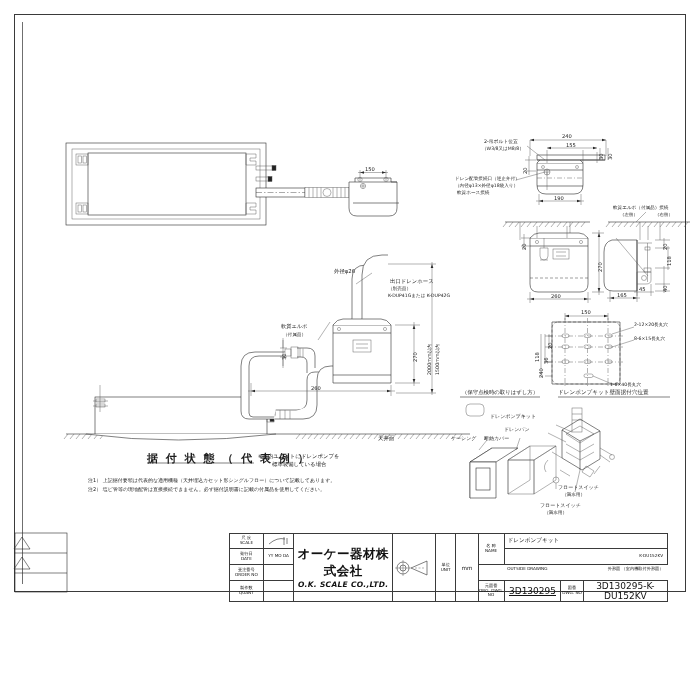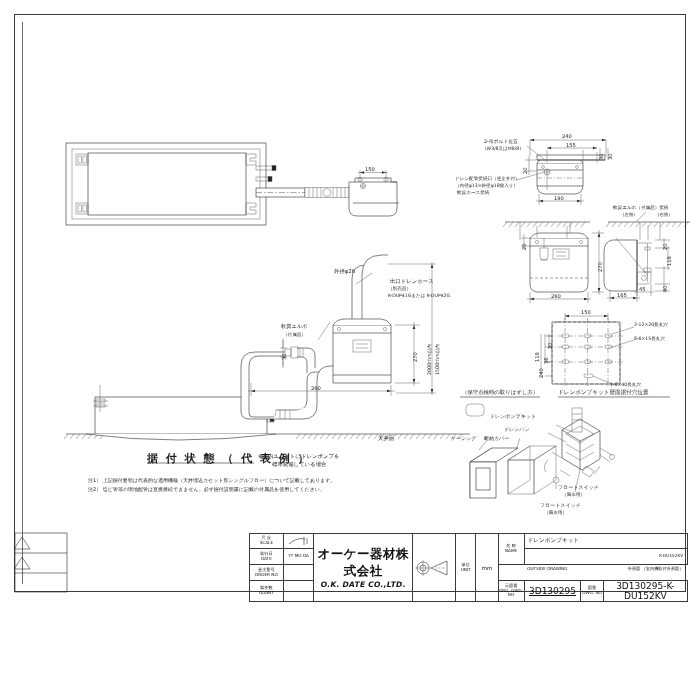--- a/index.html
+++ b/index.html
@@ -671,38 +671,38 @@
 
   <div class="lbl jp" style="left:451px; top:436px; font-size:5.0px;">ケーシング</div>
   <div class="lbl jp" style="left:484px; top:436px; font-size:5.0px;">断熱カバー</div>
   <div class="lbl jp" style="left:490px; top:414px; font-size:5.0px;">ドレンポンプキット</div>
   <div class="lbl jp" style="left:504px; top:427px; font-size:5.0px;">ドレンパン</div>
   <div class="lbl jp" style="left:558px; top:485px; font-size:5.0px;">フロートスイッチ</div>
   <div class="lbl jp" style="left:562px; top:492px; font-size:4.6px;">（満水用）</div>
   <div class="lbl jp" style="left:540px; top:503px; font-size:5.0px;">フロートスイッチ</div>
   <div class="lbl jp" style="left:544px; top:510px; font-size:4.6px;">（満水用）</div>
 
-  <table class="tbl" style="left:249px; top:533px; width:439px; height:59px;">
+  <table class="tbl" style="left:229px; top:533px; width:439px; height:59px;">
     <tbody>
         <tr>
       <td rowspan="4" style="width:0px; border:none;"></td>
       <td style="width:34px; height:14px;">
         <div class="ttl-sm jp">尺 度</div>
         <div class="ttl-sm">SCALE</div>
       </td>
       <td style="width:30px;">
         <svg width="26" height="11" style="position:relative; display:block; margin:0 auto;">
           <path class="ln" d="M3 8 q8 -7 16 -5"></path>
           <line class="ln" x1="18" y1="1" x2="18" y2="9"></line>
           <line class="ln" x1="21" y1="2" x2="21" y2="8"></line>
         </svg>
       </td>
       <td rowspan="4" style="width:102px;">
         <div class="company-jp jp">オーケー器材株式会社</div>
-        <div class="company-en">O.K. DATE CO.,LTD.</div>
+        <div class="company-en">O.K. SCALE CO.,LTD.</div>
       </td>
       <td rowspan="4" style="width:42px;">
         <svg width="40" height="22" style="position:relative; display:block; margin:0 auto;">
           <circle class="ln" cx="9" cy="11" r="6"></circle>
           <circle class="ln" cx="9" cy="11" r="3"></circle>
           <line class="ln-thin" x1="1" y1="11" x2="17" y2="11"></line>
           <line class="ln-thin" x1="9" y1="3" x2="9" y2="19"></line>
           <path class="ln" d="M17 11 L33 4 L33 18 Z"></path>
           <line class="ln-thin" x1="21" y1="11" x2="30" y2="11" stroke-dasharray="2 1.5"></line>
         </svg>

